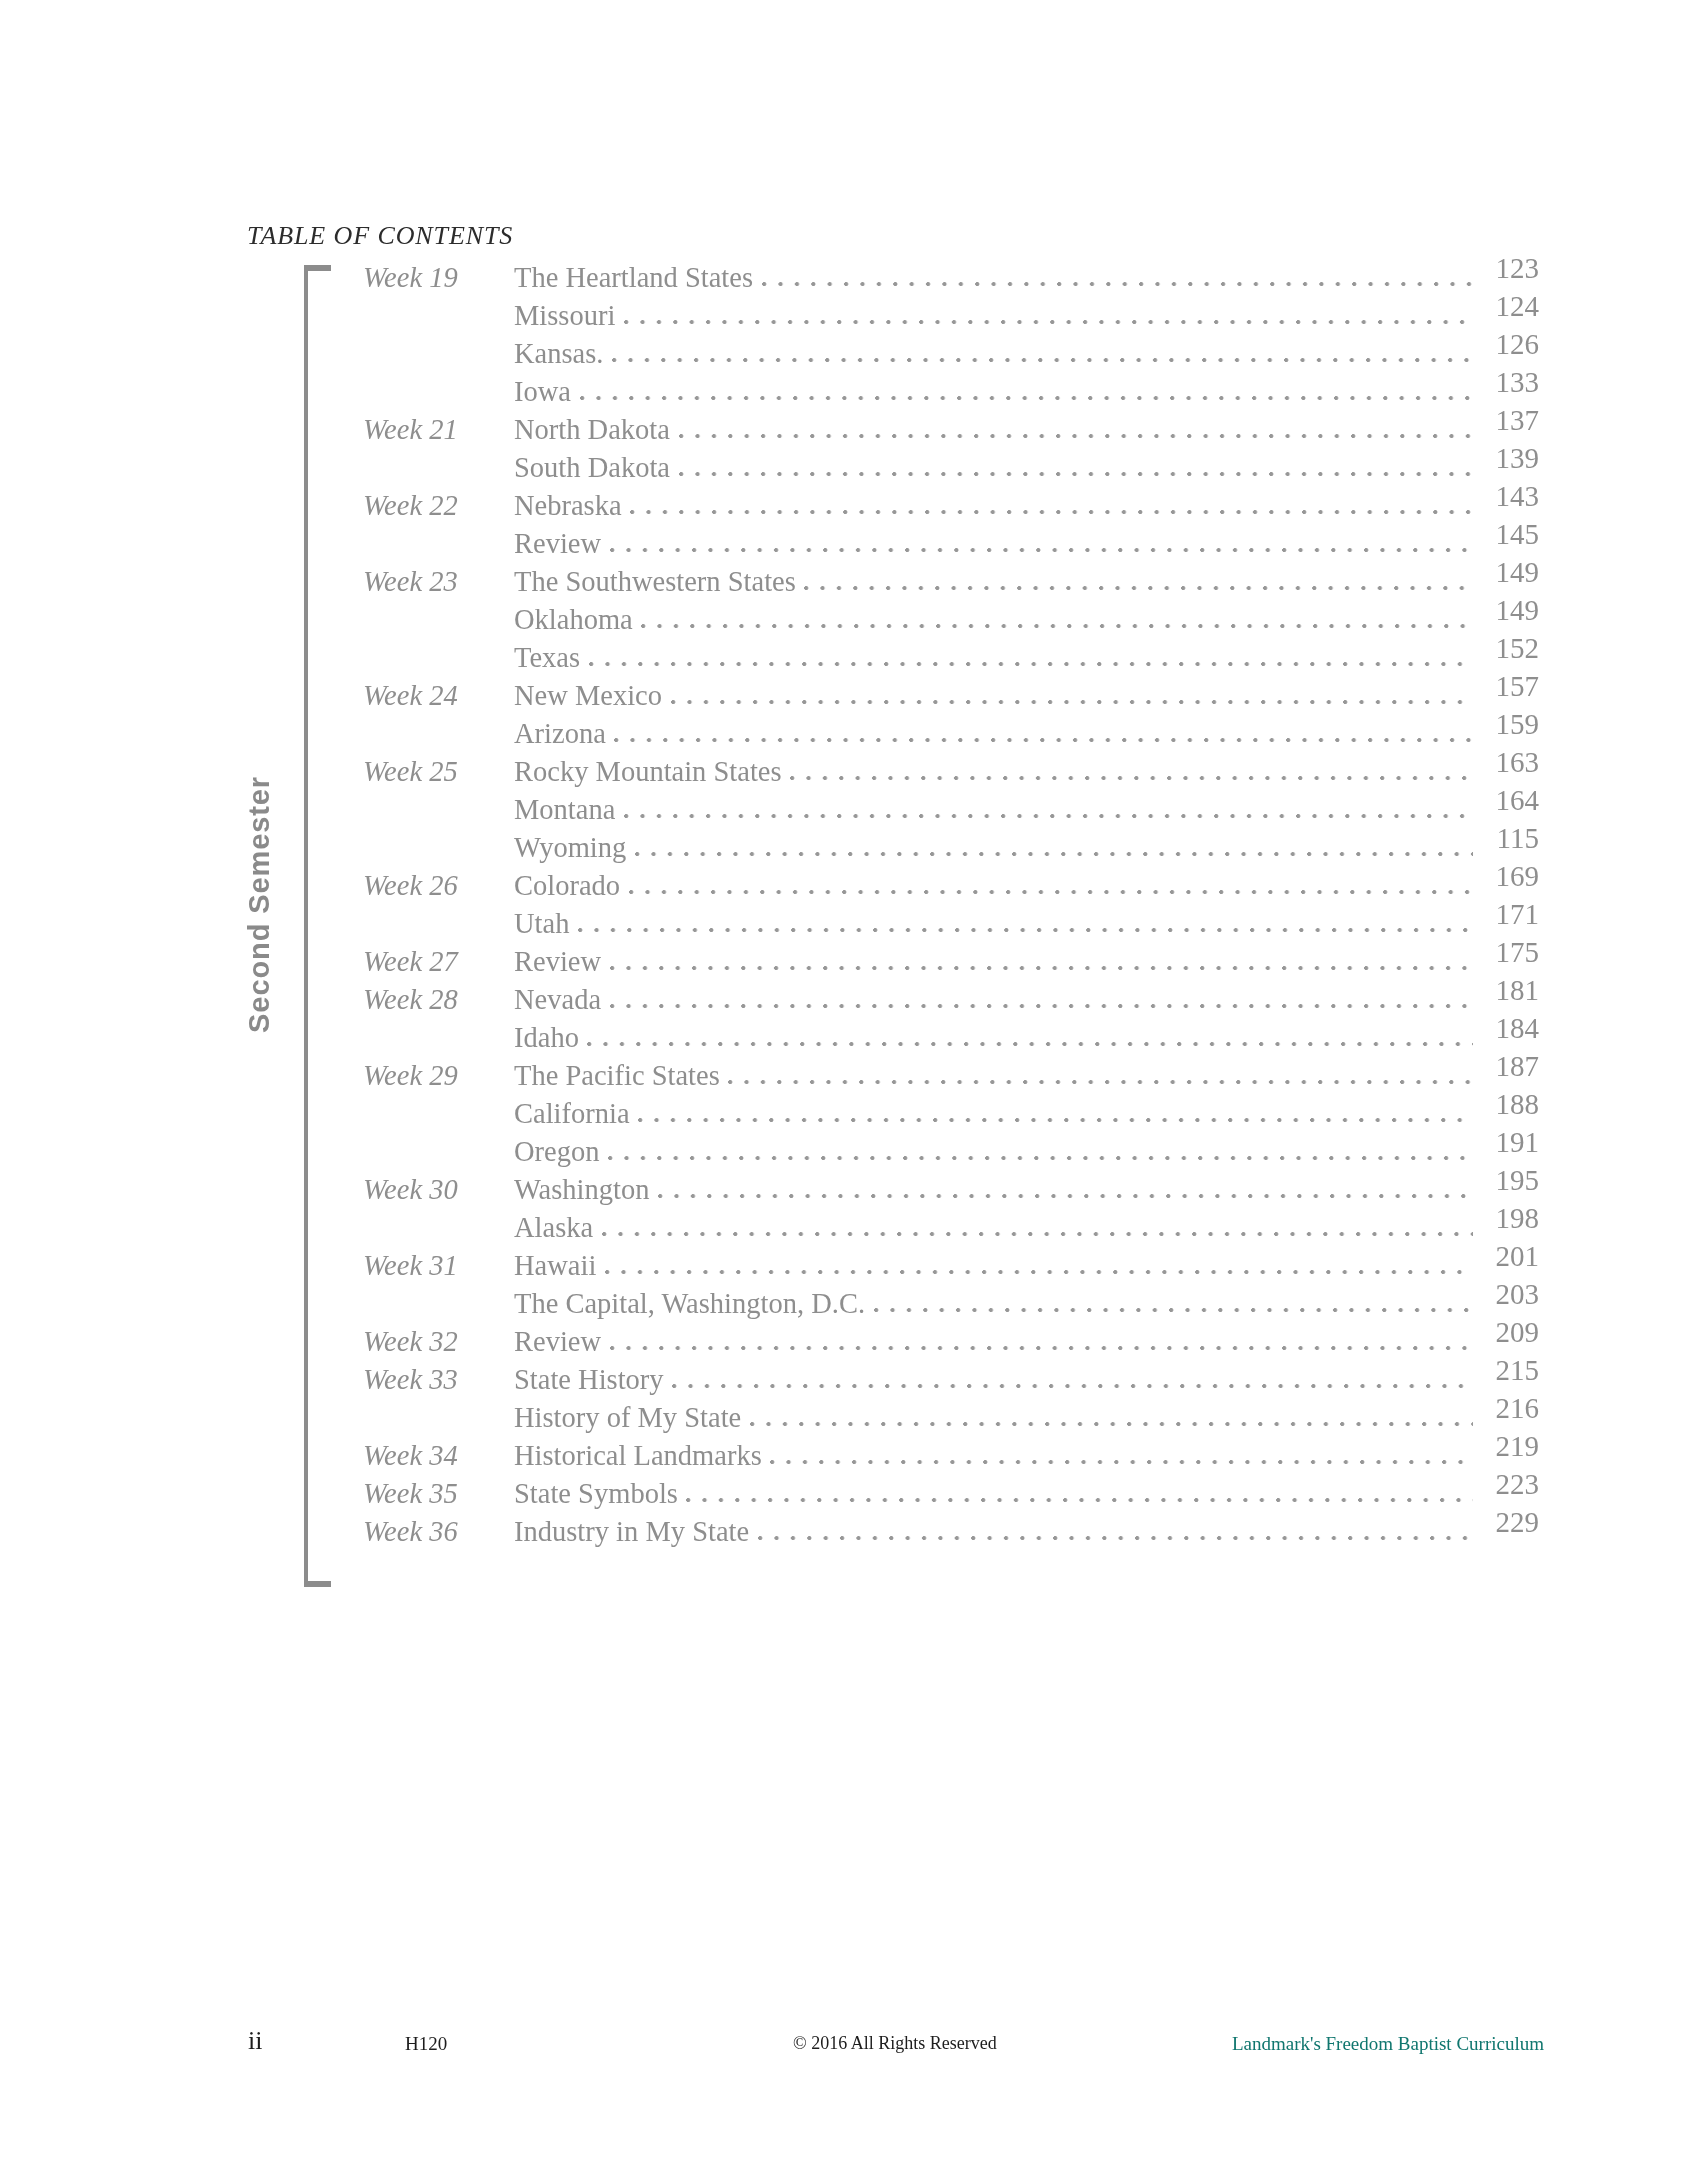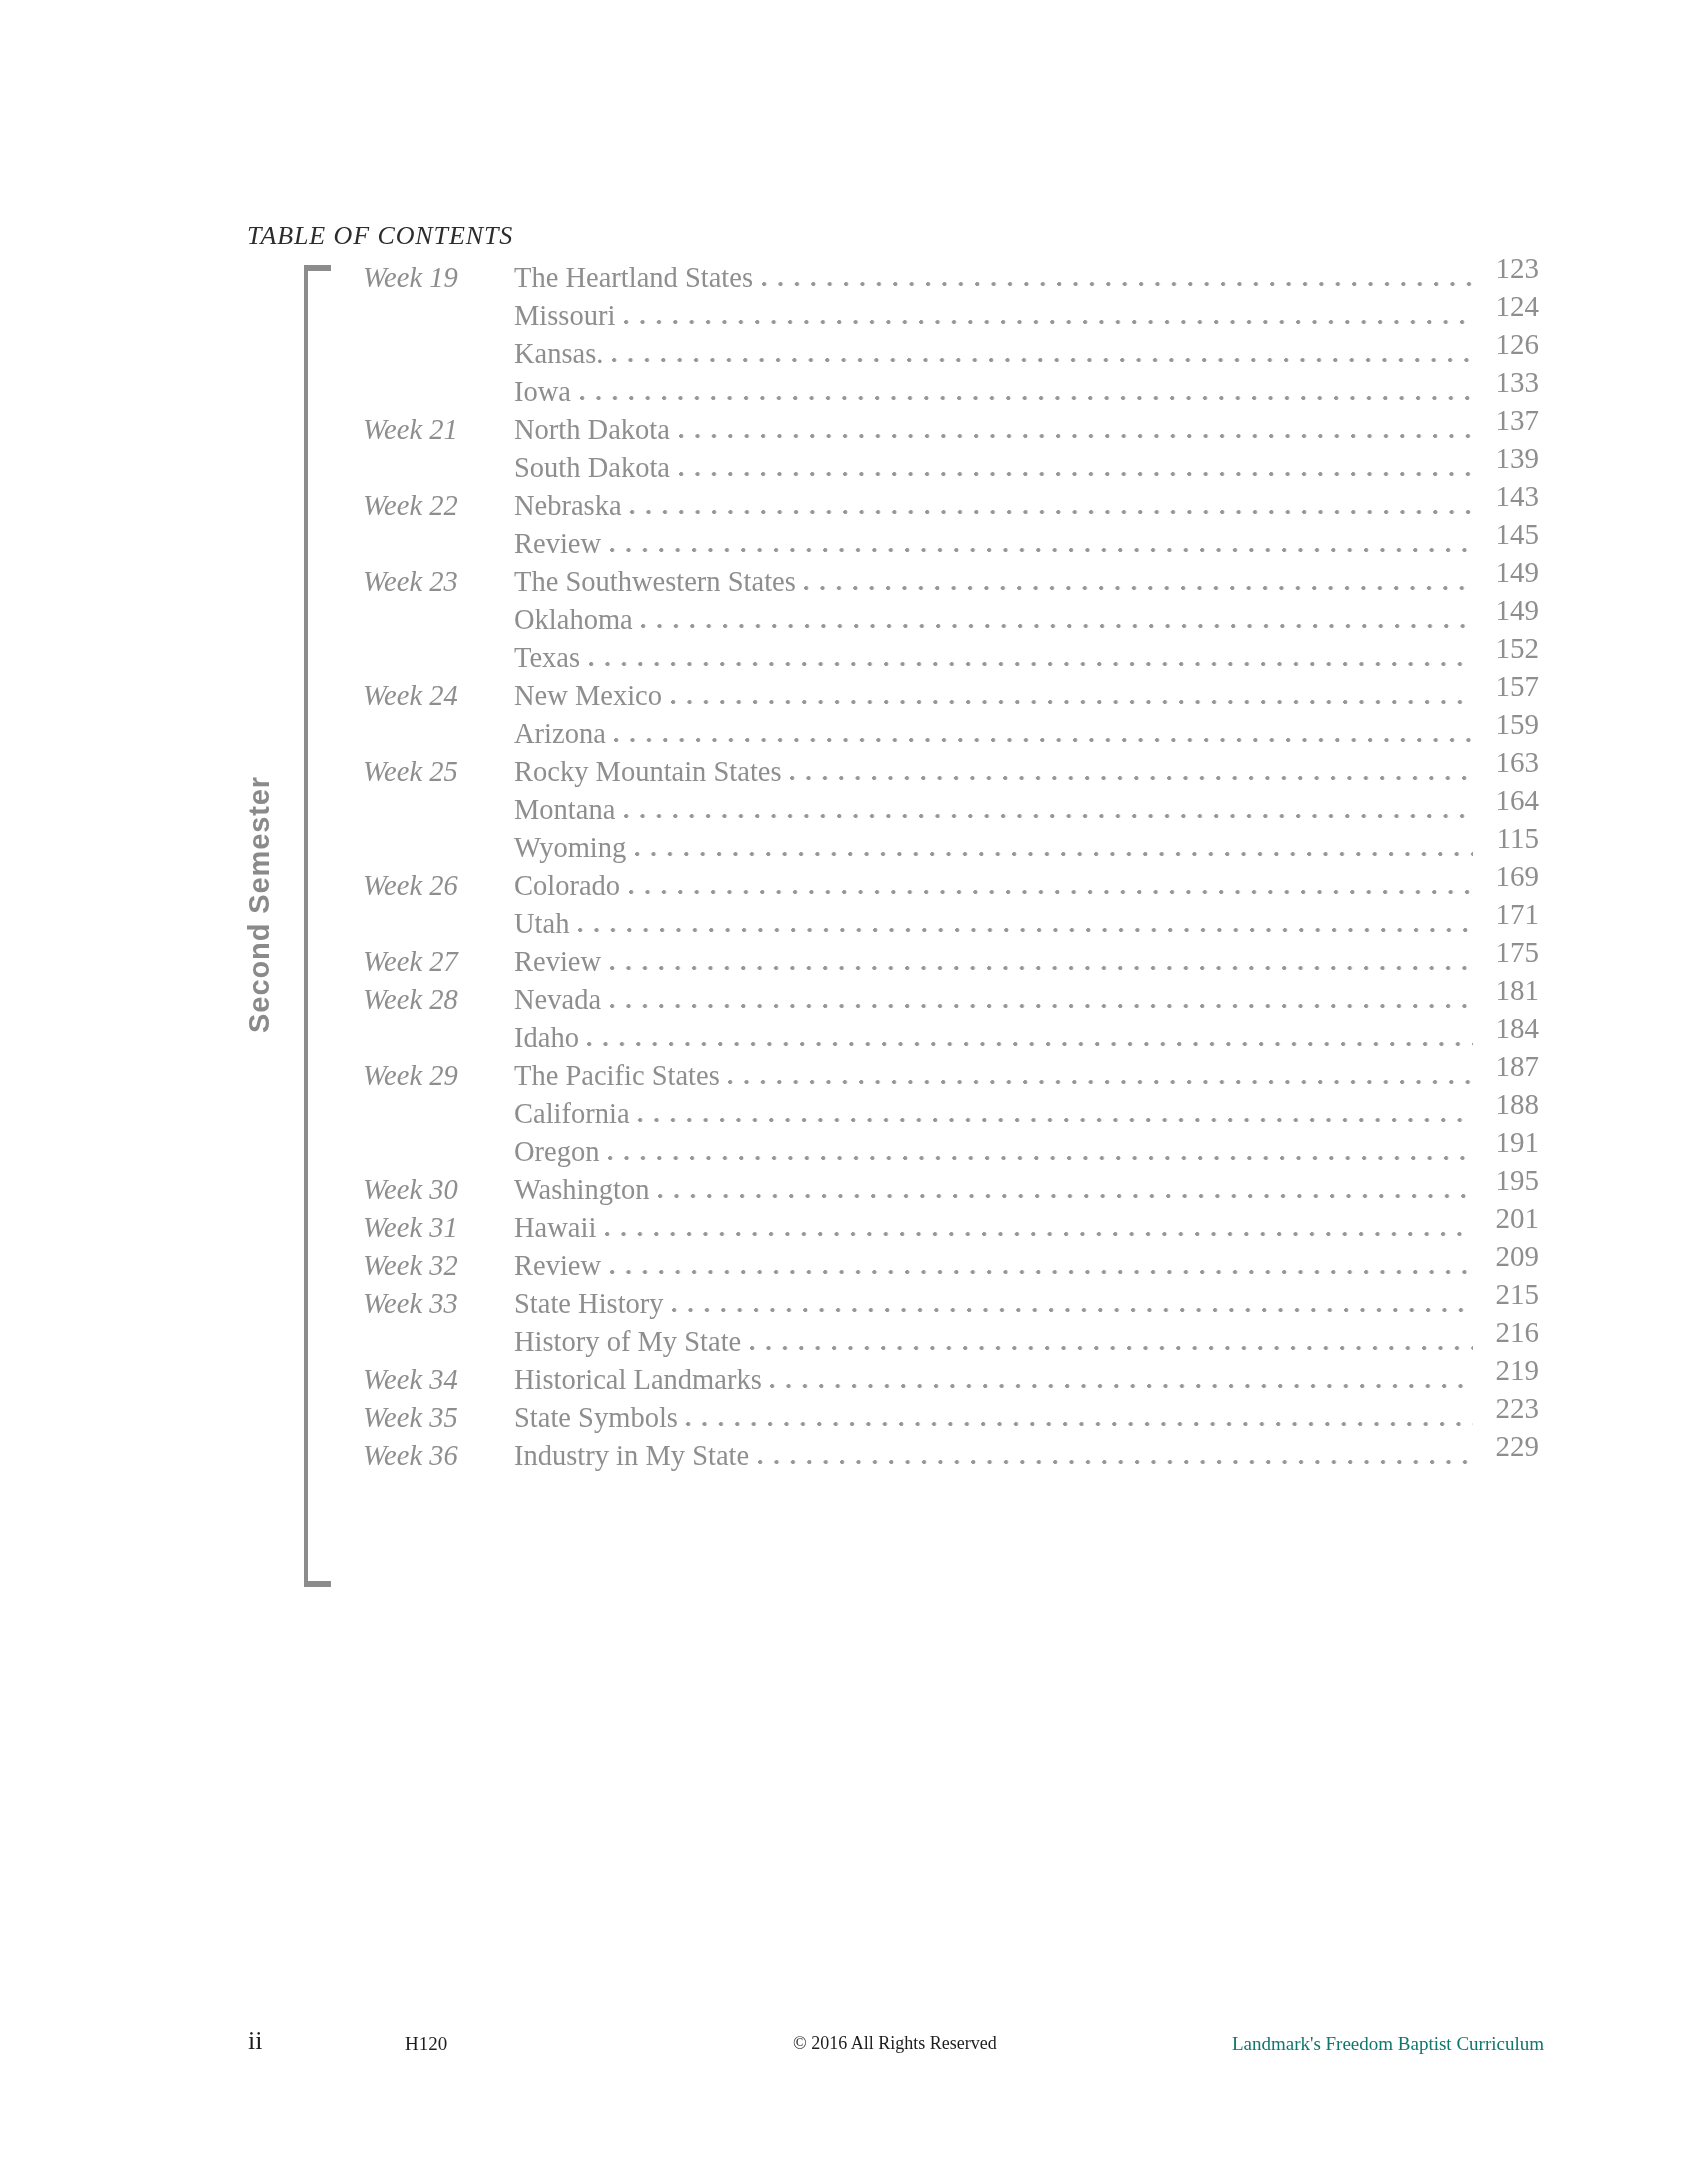--- a/index.html
+++ b/index.html
@@ -248,28 +248,40 @@
     <span class="pagenum">191</span>
   </div>
 
   <div class="toc-row">
     <span class="week">Week 30</span>
     <span class="entry">Washington</span>
     <span class="leader"></span>
     <span class="pagenum">195</span>
   </div>
 
+  <div class="toc-row">
+    <span class="week"></span>
+    <span class="entry">Alaska</span>
+    <span class="leader"></span>
+    <span class="pagenum">198</span>
+  </div>
 
   <div class="toc-row">
     <span class="week">Week 31</span>
     <span class="entry">Hawaii</span>
     <span class="leader"></span>
     <span class="pagenum">201</span>
   </div>
 
+  <div class="toc-row">
+    <span class="week"></span>
+    <span class="entry">The Capital, Washington, D.C.</span>
+    <span class="leader"></span>
+    <span class="pagenum">203</span>
+  </div>
 
   <div class="toc-row">
     <span class="week">Week 32</span>
     <span class="entry">Review</span>
     <span class="leader"></span>
     <span class="pagenum">209</span>
   </div>
 
   <div class="toc-row">
     <span class="week">Week 33</span>

